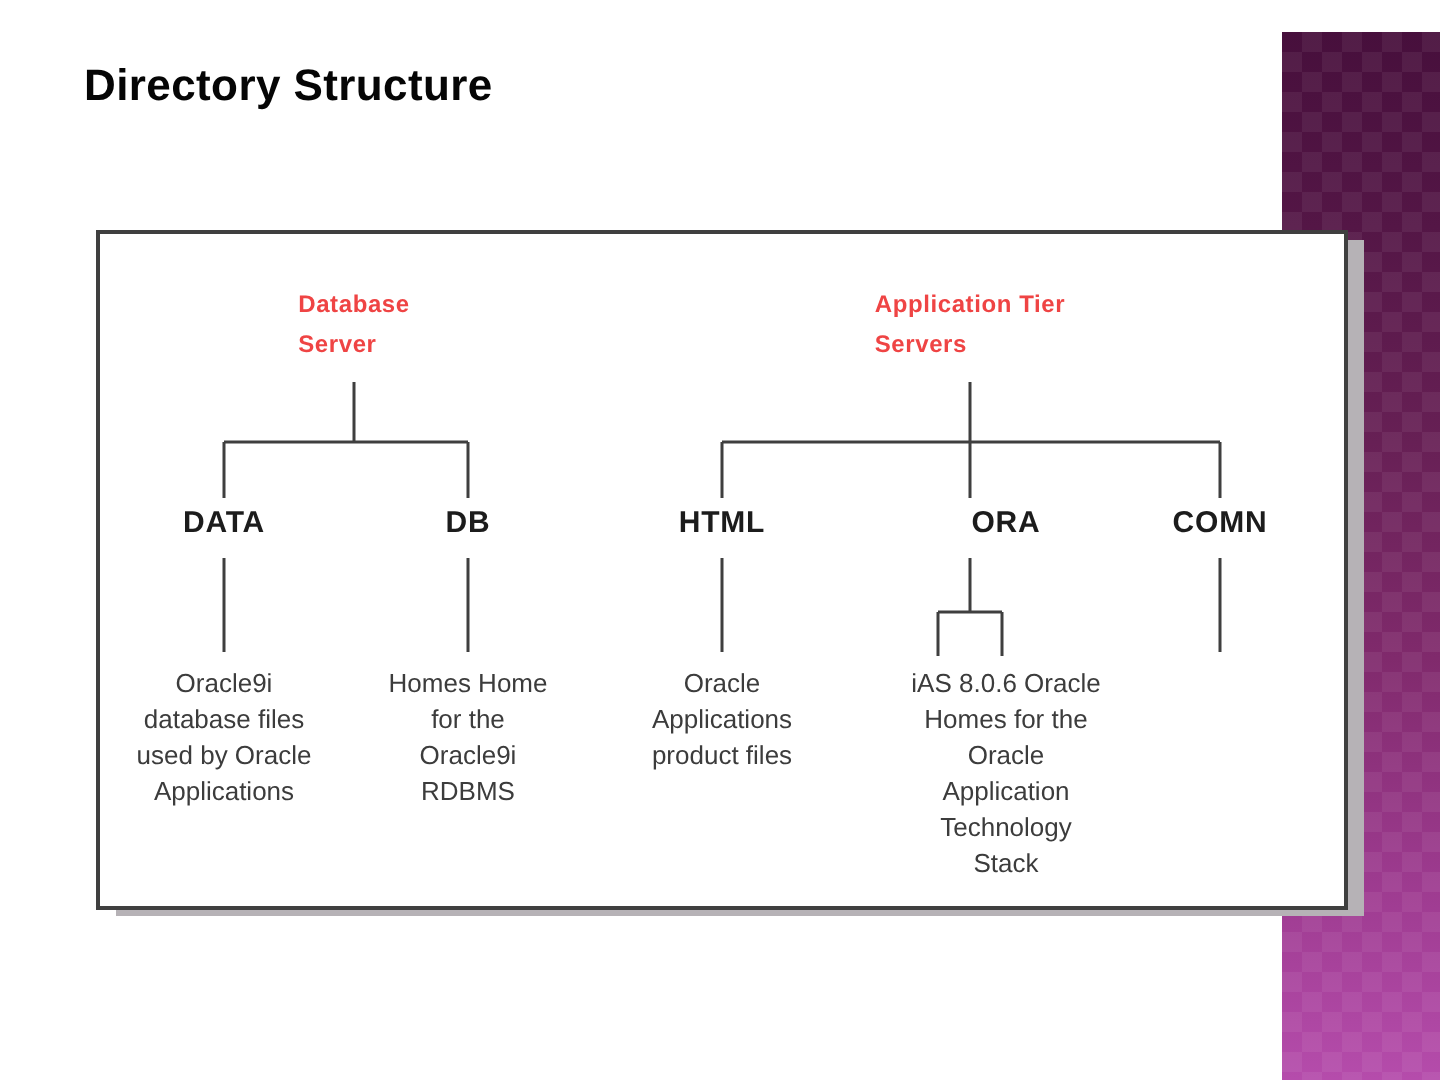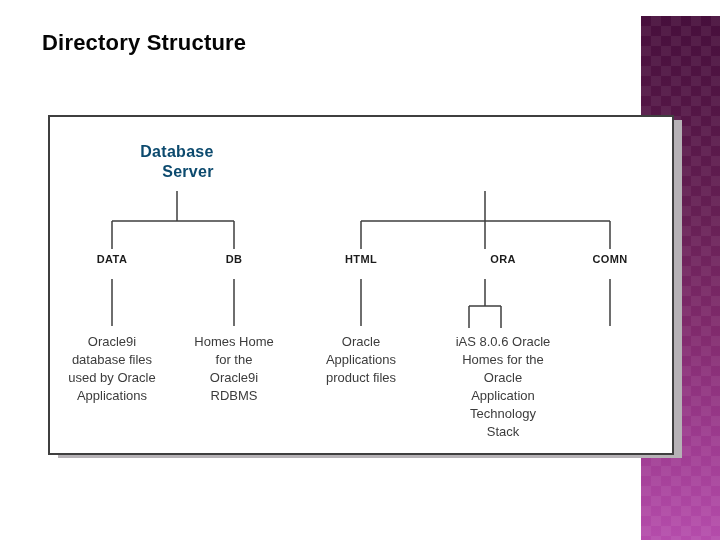--- a/index.html
+++ b/index.html
@@ -73,33 +73,33 @@
     top: 0;
     width: 622px;
     height: 336px;
     pointer-events: none;
   }
 
   .tree-header {
     position: absolute;
     top: 25px;
     transform: translateX(-50%);
-    font-size: 16px;
+    font-size: 12px;
     font-weight: bold;
-    color: #0c4a6e;
-    text-align: right;
+    color: #ef4444;
+    text-align: left;
     line-height: 20px;
     white-space: pre-line;
     letter-spacing: 0.3px;
   }
   .node-label {
     position: absolute;
     top: 136px;
     transform: translateX(-50%);
-    font-size: 11px;
+    font-size: 15px;
     font-weight: bold;
     color: #1c1c1c;
     text-align: center;
     letter-spacing: 0.4px;
   }
   .node-desc {
     position: absolute;
     top: 216px;
     transform: translateX(-50%);
     width: 132px;
@@ -136,20 +136,22 @@
       <path d="M435 74 V104 M311 104 H560 M311 104 V132 M435 104 V132 M560 104 V132" fill="none" stroke="#3f3f3f" stroke-width="1.5"></path>
 
       <path d="M62 162 V209 M184 162 V209 M311 162 V209 M560 162 V209" fill="none" stroke="#3f3f3f" stroke-width="1.5"></path>
 
       <path d="M435 162 V189 M419 189 H451 M419 189 V211 M451 189 V211" fill="none" stroke="#3f3f3f" stroke-width="1.5"></path>
     </svg>
 
     <div class="tree-header cx-header-db">Database
 Server</div>
 
+    <div class="tree-header cx-header-app">Application Tier
+Servers</div>
 
     <div class="node-label cx-data">DATA</div>
     <div class="node-label cx-db">DB</div>
     <div class="node-label cx-appl">HTML</div>
     <div class="node-label cx-ora">ORA</div>
     <div class="node-label cx-comn">COMN</div>
 
     <div class="node-desc cx-data">Oracle9i
 database files
 used by Oracle

